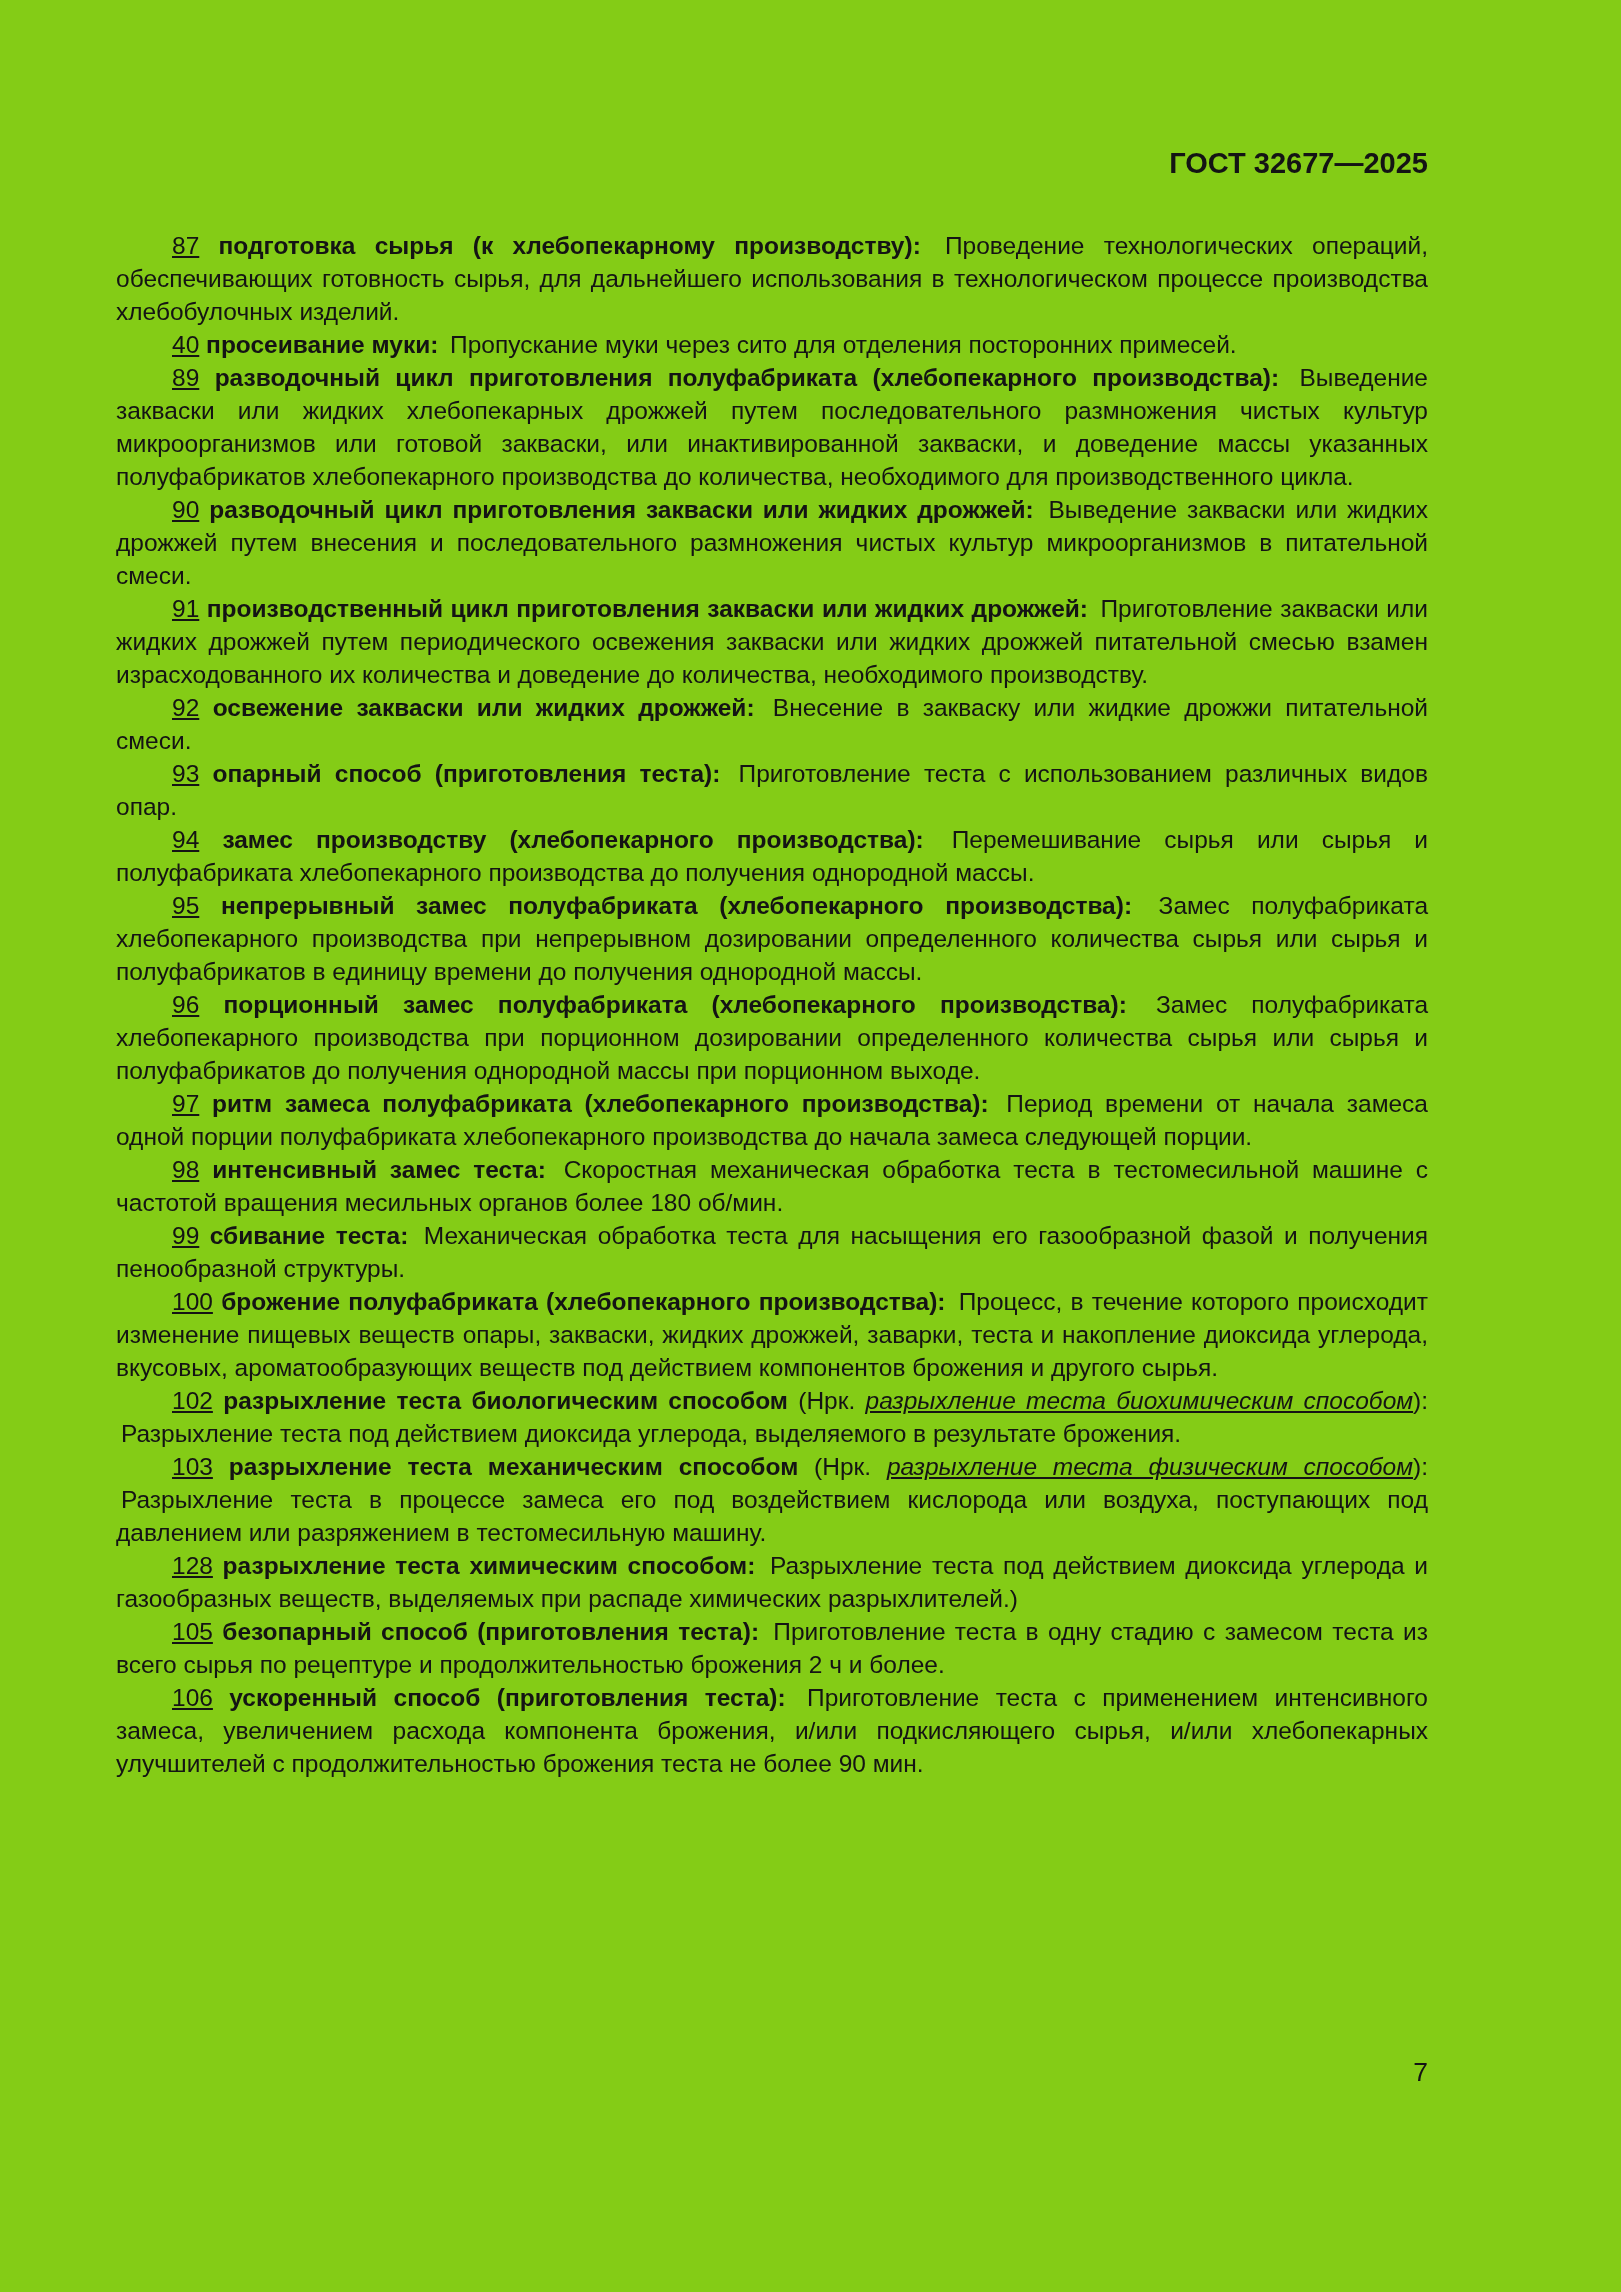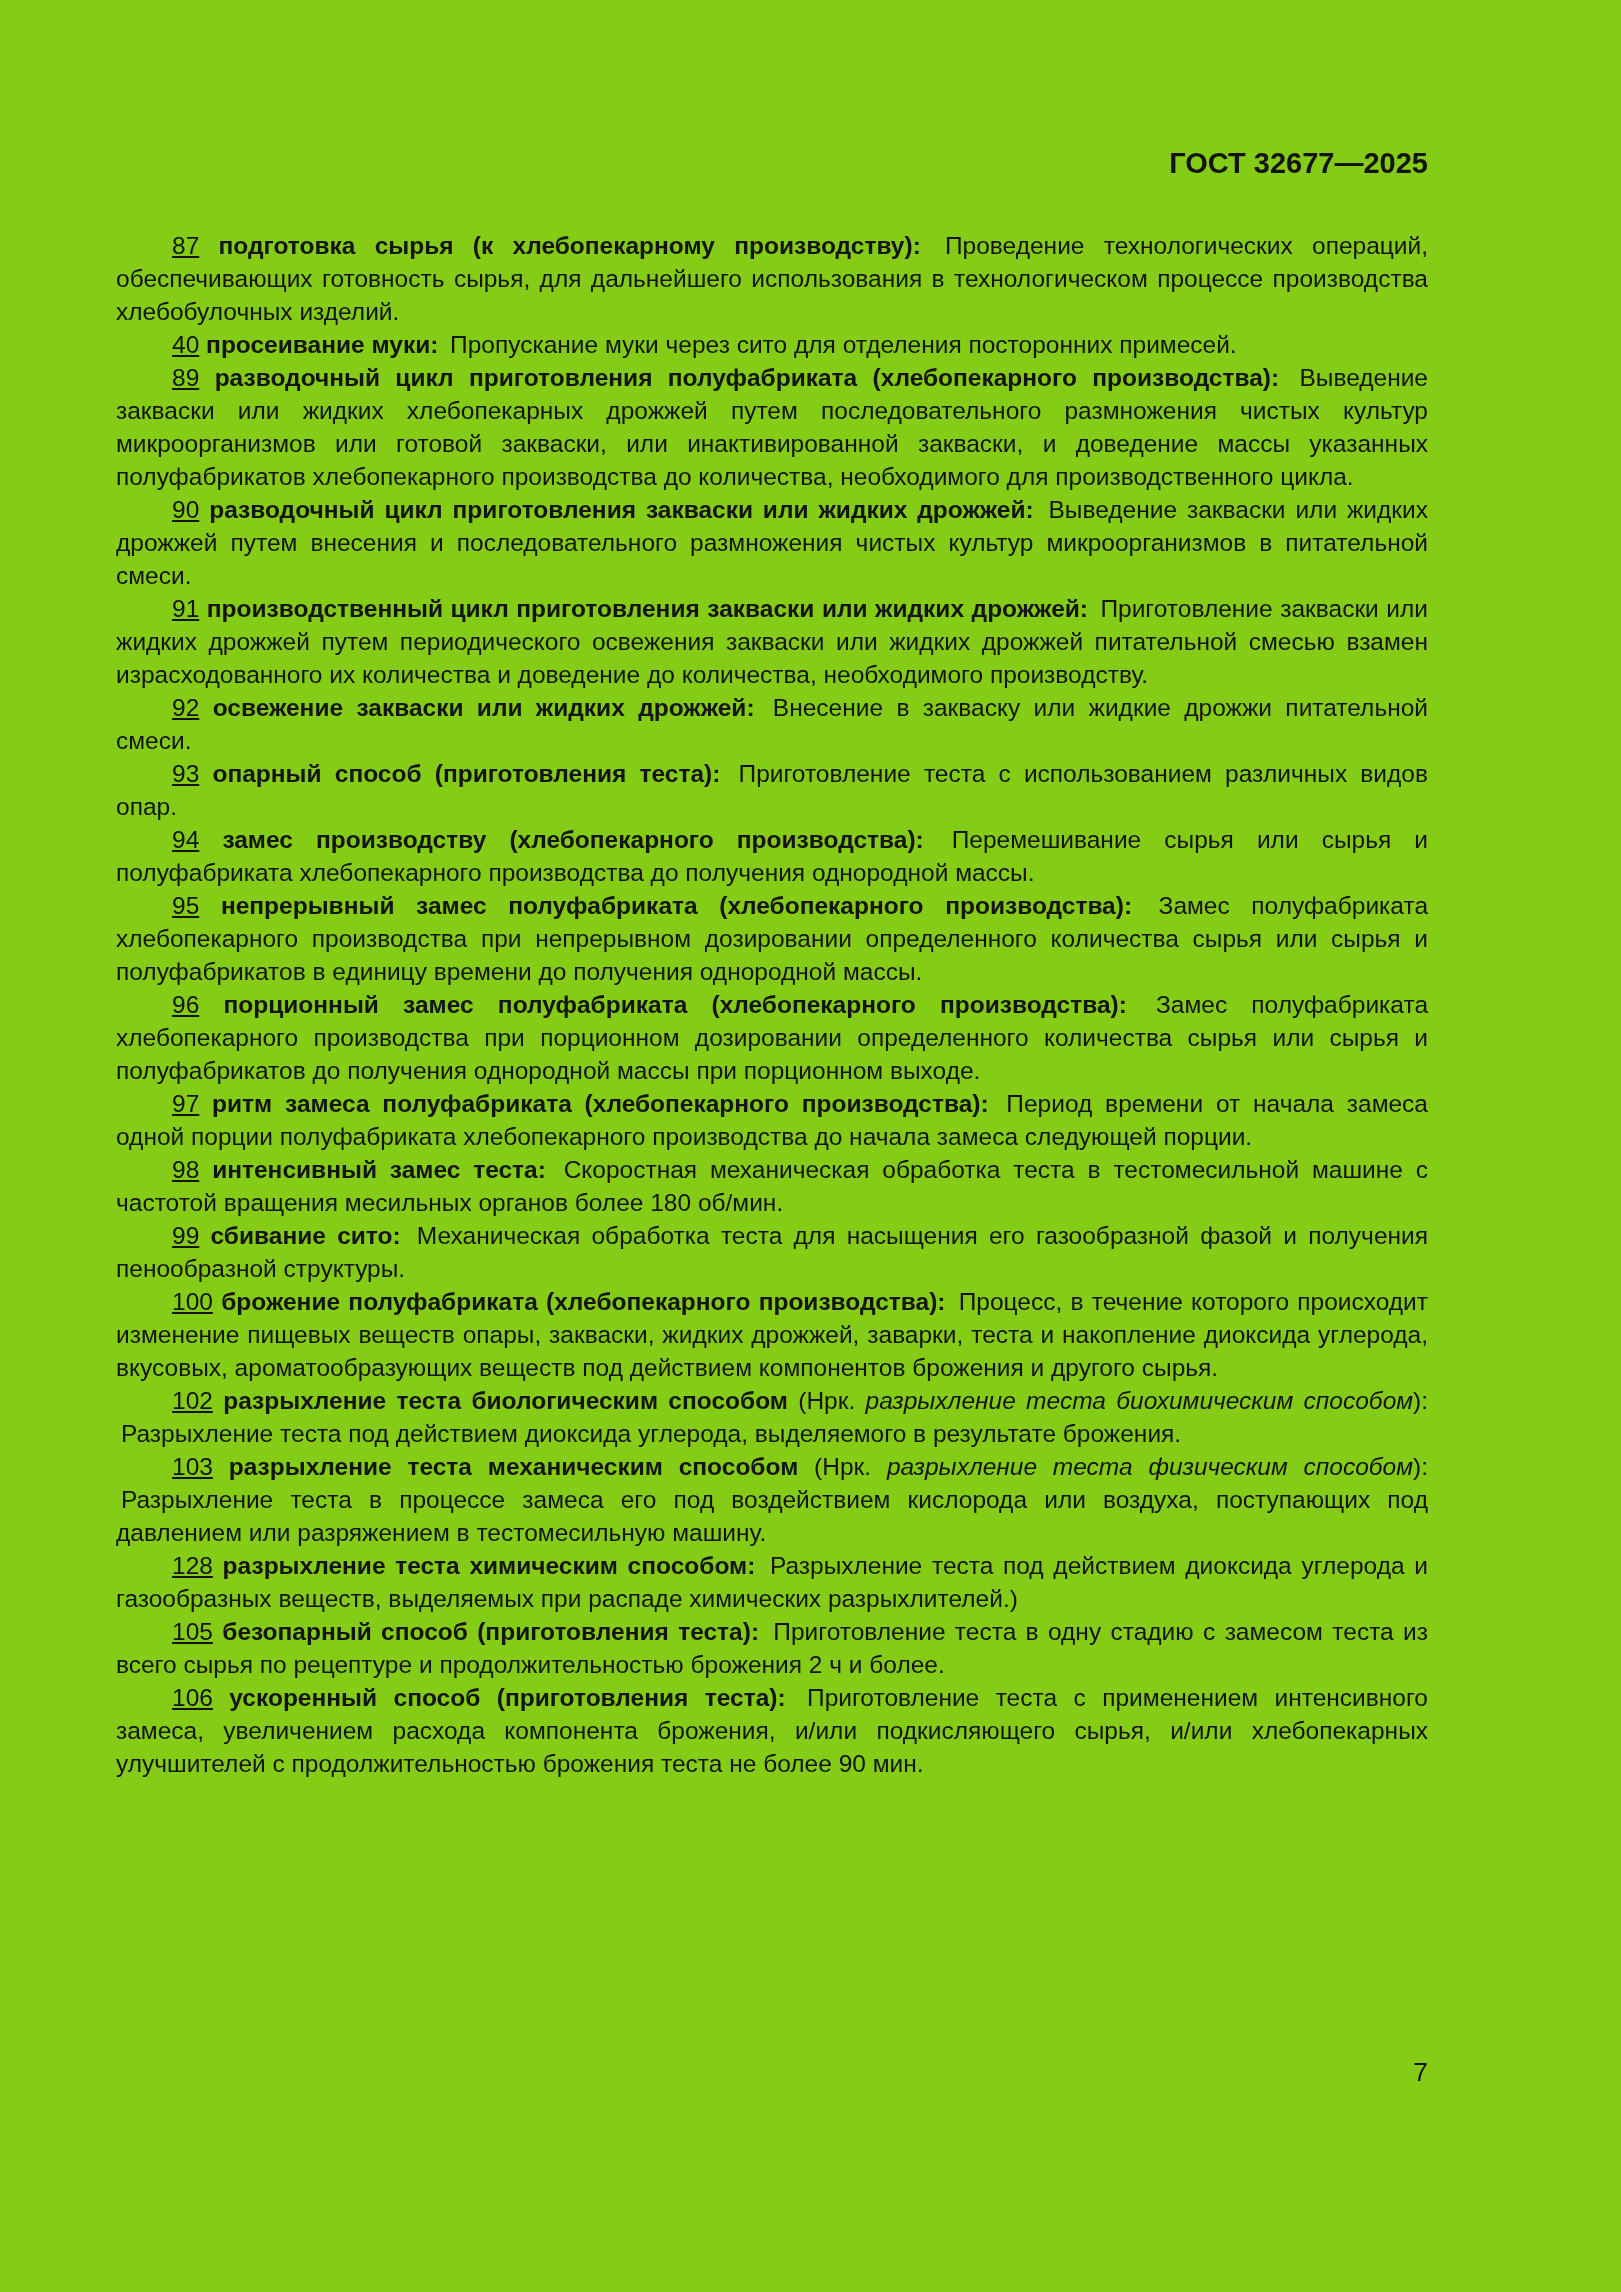--- a/index.html
+++ b/index.html
@@ -49,20 +49,21 @@
   }
   p.term-para .num {
     font-weight: normal;
     text-decoration: underline;
   }
   p.term-para .term {
     font-weight: bold;
   }
   p.term-para .nrk {
     font-style: italic;
+    text-decoration: underline;
   }
   p.term-para .def {
     margin-left: 4.9px;
   }
   .page-number {
     position: absolute;
     top: 2056px;
     right: 193px;
     font-size: 26.5px;
     line-height: 33px;
@@ -92,21 +93,21 @@
   <p class="term-para"><span class="num">94</span> <span class="term">замес производству (хлебопекарного производства):</span> <span class="nrk-intro"></span> <span class="nrk"></span><span class="nrk-close"></span> <span class="def">Перемешивание сырья или сырья и полуфабриката хлебопекарного производства до получения однородной массы.</span></p>
 
   <p class="term-para"><span class="num">95</span> <span class="term">непрерывный замес полуфабриката (хлебопекарного производства):</span> <span class="nrk-intro"></span> <span class="nrk"></span><span class="nrk-close"></span> <span class="def">Замес полуфабриката хлебопекарного производства при непрерывном дозировании определенного количества сырья или сырья и полуфабрикатов в единицу времени до получения однородной массы.</span></p>
 
   <p class="term-para"><span class="num">96</span> <span class="term">порционный замес полуфабриката (хлебопекарного производства):</span> <span class="nrk-intro"></span> <span class="nrk"></span><span class="nrk-close"></span> <span class="def">Замес полуфабриката хлебопекарного производства при порционном дозировании определенного количества сырья или сырья и полуфабрикатов до получения однородной массы при порционном выходе.</span></p>
 
   <p class="term-para"><span class="num">97</span> <span class="term">ритм замеса полуфабриката (хлебопекарного производства):</span> <span class="nrk-intro"></span> <span class="nrk"></span><span class="nrk-close"></span> <span class="def">Период времени от начала замеса одной порции полуфабриката хлебопекарного производства до начала замеса следующей порции.</span></p>
 
   <p class="term-para"><span class="num">98</span> <span class="term">интенсивный замес теста:</span> <span class="nrk-intro"></span> <span class="nrk"></span><span class="nrk-close"></span> <span class="def">Скоростная механическая обработка теста в тестомесильной машине с частотой вращения месильных органов более 180 об/мин.</span></p>
 
-  <p class="term-para"><span class="num">99</span> <span class="term">сбивание сито:</span> <span class="nrk-intro"></span> <span class="nrk"></span><span class="nrk-close"></span> <span class="def">Механическая обработка теста для насыщения его газообразной фазой и получения пенообразной структуры.</span></p>
+  <p class="term-para"><span class="num">99</span> <span class="term">сбивание теста:</span> <span class="nrk-intro"></span> <span class="nrk"></span><span class="nrk-close"></span> <span class="def">Механическая обработка теста для насыщения его газообразной фазой и получения пенообразной структуры.</span></p>
 
   <p class="term-para"><span class="num">100</span> <span class="term">брожение полуфабриката (хлебопекарного производства):</span> <span class="nrk-intro"></span> <span class="nrk"></span><span class="nrk-close"></span> <span class="def">Процесс, в течение которого происходит изменение пищевых веществ опары, закваски, жидких дрожжей, заварки, теста и накопление диоксида углерода, вкусовых, ароматообразующих веществ под действием компонентов брожения и другого сырья.</span></p>
 
 
   <p class="term-para"><span class="num">102</span> <span class="term">разрыхление теста биологическим способом</span> <span class="nrk-intro">(Нрк.</span> <span class="nrk">разрыхление теста биохимическим способом</span><span class="nrk-close">):</span> <span class="def">Разрыхление теста под действием диоксида углерода, выделяемого в результате брожения.</span></p>
 
   <p class="term-para"><span class="num">103</span> <span class="term">разрыхление теста механическим способом</span> <span class="nrk-intro">(Нрк.</span> <span class="nrk">разрыхление теста физическим способом</span><span class="nrk-close">):</span> <span class="def">Разрыхление теста в процессе замеса его под воздействием кислорода или воздуха, поступающих под давлением или разряжением в тестомесильную машину.</span></p>
 
   <p class="term-para"><span class="num">128</span> <span class="term">разрыхление теста химическим способом:</span> <span class="nrk-intro"></span> <span class="nrk"></span><span class="nrk-close"></span> <span class="def">Разрыхление теста под действием диоксида углерода и газообразных веществ, выделяемых при распаде химических разрыхлителей.)</span></p>
 

